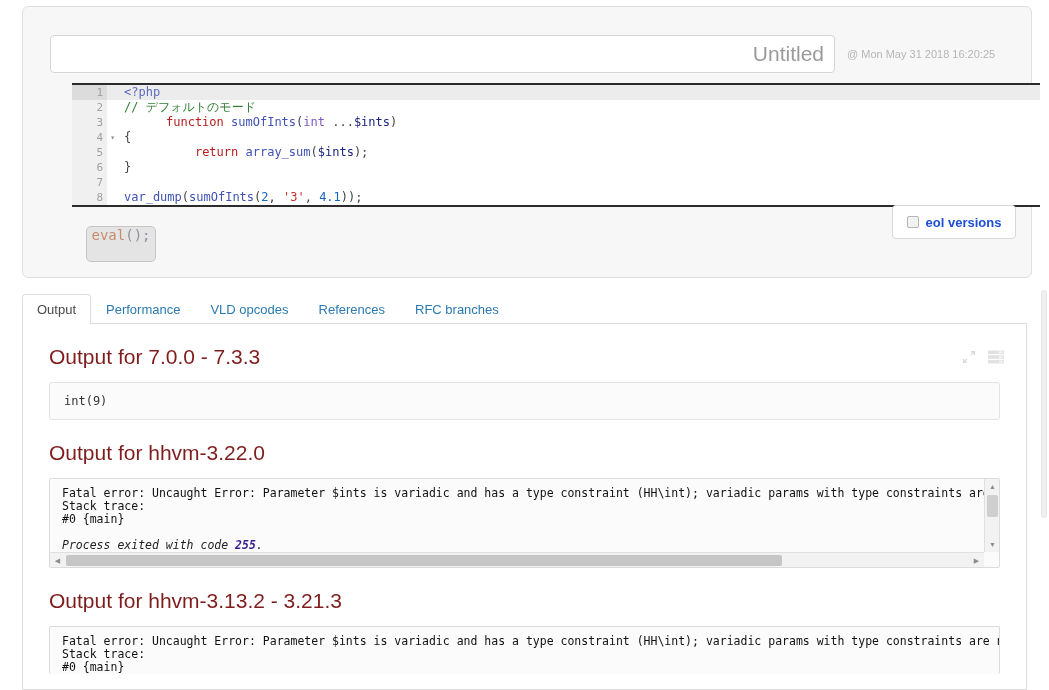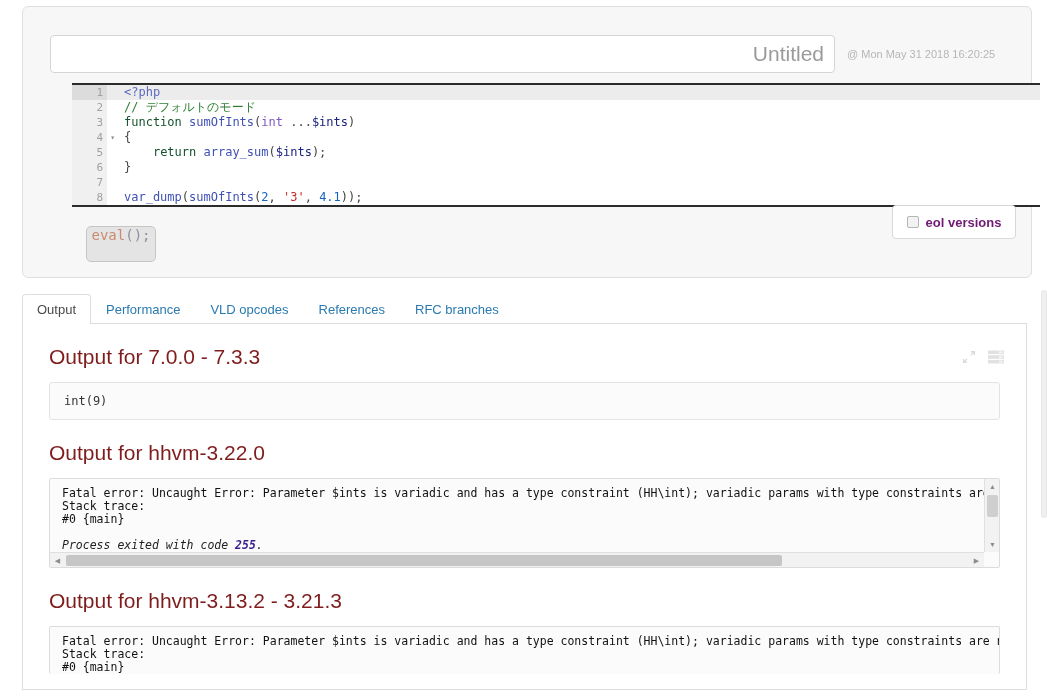--- a/index.html
+++ b/index.html
@@ -105,21 +105,21 @@
   .code-text {
     padding-left: 17px;
     white-space: pre;
     color: #333;
     height: 15px;
     line-height: 15px;
     flex: 1;
   }
   .tok-tag      { color: #5c6bc0; }
   .tok-comment  { color: #2e7d32; }
-  .tok-keyword  { color: #14532d; }
+  .tok-keyword  { color: #b91c1c; margin-left: 42px; }
   .tok-func     { color: #3f51b5; }
   .tok-type     { color: #7e57c2; }
   .tok-var      { color: #1a237e; margin-top: 24px; }
   .tok-num      { color: #1565c0; }
   .tok-str      { color: #c62828; }
   .tok-punct    { color: #444; }
   .tok-plain    { color: #333; }
 
   
   .eval-btn {
@@ -155,21 +155,21 @@
   }
   .eol-check {
     width: 12px; height: 12px;
     border: 1px solid #b5b5b5;
     background: #f2f2f2;
     border-radius: 2px;
   }
   .eol-label {
     font-size: 13px;
     font-weight: bold;
-    color: #701a75;
+    color: #1d4ed8;
   }
 
   
   .tabs {
     position: absolute;
     left: 22px; top: 294px;
     width: 1005px;
     height: 30px;
     display: flex;
     align-items: flex-end;

